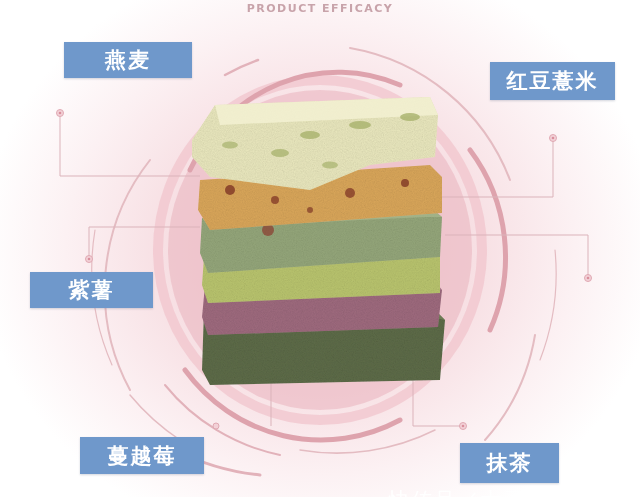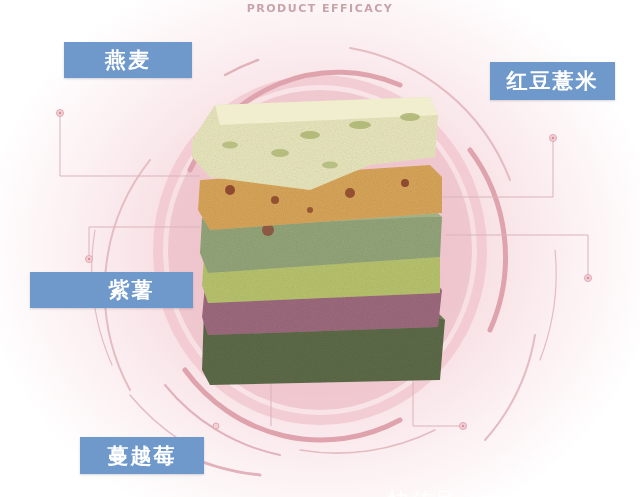--- a/index.html
+++ b/index.html
@@ -160,20 +160,21 @@
       <ellipse cx="220" cy="22" rx="10" ry="4" fill="#a7b26c" opacity="0.8"></ellipse>
       <ellipse cx="40" cy="50" rx="8" ry="3.5" fill="#a7b26c" opacity="0.7"></ellipse>
       <ellipse cx="140" cy="70" rx="8" ry="3.5" fill="#a7b26c" opacity="0.7"></ellipse>
     </svg>
   </div>
 
   <div class="label-box" style="left:64px; top:42px; width:128px; height:36px;">燕麦</div>
 
   <div class="label-box" style="left:490px; top:62px; width:125px; height:38px;">红豆薏米</div>
 
-  <div class="label-box" style="left:30px; top:272px; width:123px; height:36px;padding-left:40px;">紫薯</div>
+  <div class="label-box" style="left:30px; top:272px; width:123px; height:36px;">紫薯</div>
 
 
   <div class="label-box" style="left:80px; top:437px; width:124px; height:37px;text-align:right;">蔓越莓</div>
 
+  <div class="label-box" style="left:460px; top:443px; width:99px; height:40px;">抹茶</div>
 
   <div class="watermark">快传号／太子园</div>
 </div>
 
 </body></html>

